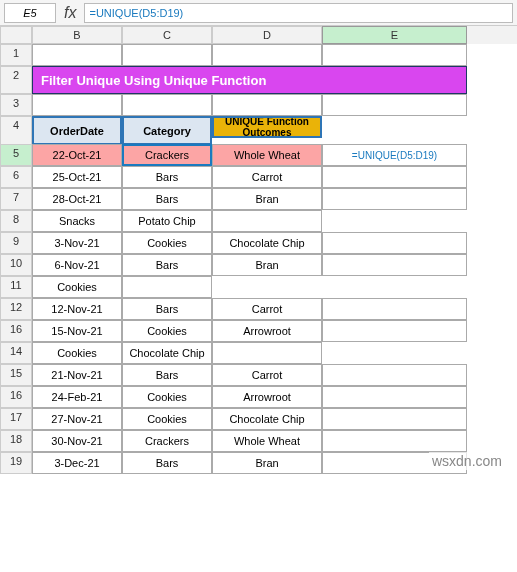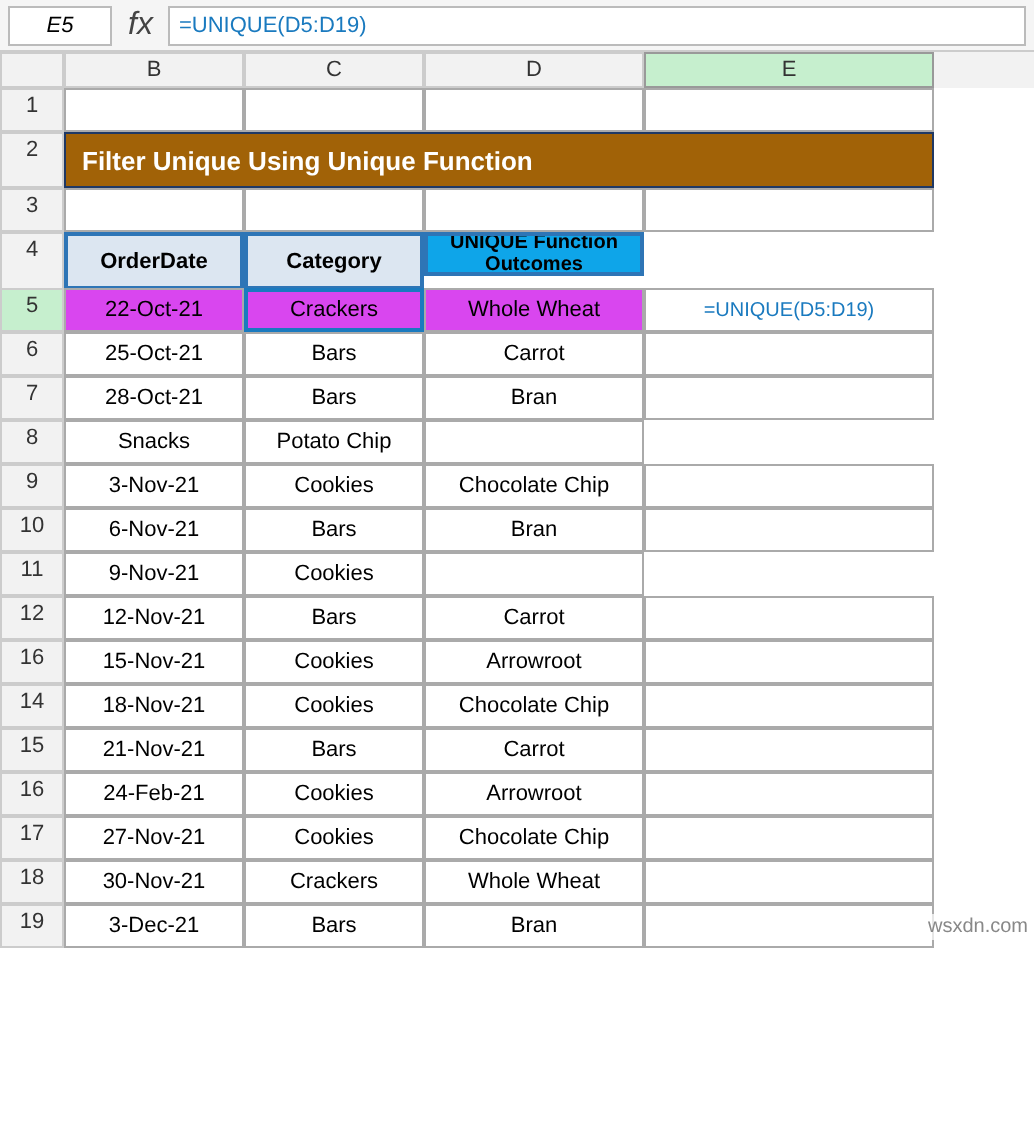--- a/index.html
+++ b/index.html
@@ -110,58 +110,58 @@
       font-weight: bold;
       text-align: center;
       justify-content: center;
       border: 2px solid #2e75b6;
       font-size: 11px;
       height: 29px;
     }
 
     
     .active-data-cell {
-      background: #d946ef;
+      background: #fca5a5;
     }
 
     
     .col-e-formula {
       color: #1a7abf;
       font-size: 10px;
       border: 2px solid #ed7d31;
     }
 
     
     .data-table-cell {
       border: 1px solid #aaa;
     }
 
     
     .watermark {
       position: absolute;
       bottom: 4px;
-      right: 0;
-      font-size: 10px;
+      right: 12px;
+      font-size: 14px;
       color: #888;
       background: rgba(255,255,255,0.7);
       padding: 1px 3px;
     }
 
     .sheet-wrapper {
       position: relative;
     }
 
     .title-row {
       display: grid;
       grid-template-columns: 32px 90px 90px 110px 145px;
       height: 28px;
     }
     .title-merged {
       grid-column: 2 / 6;
-      background: #a16207;
+      background: #d946ef;
       color: #fff;
       font-weight: bold;
       font-size: 13px;
       border: 1px solid #1f3864;
       padding: 4px 8px;
       display: flex;
       align-items: center;
     }
   </style>
 </head>
@@ -213,21 +213,21 @@
   </div>
 
   <div class="sheet-row" style="height:28px;">
     <div class="row-num">4</div>
     <div class="cell header-cell">
       <span>OrderDate</span>
     </div>
     <div class="cell header-cell">
       <span>Category</span>
     </div>
-    <div class="cell unique-header" style="flex-direction:column;text-align:center;font-weight:bold;background:#0ea5e9;border:2px solid #2e75b6;font-size:10px;padding:2px;">
+    <div class="cell unique-header" style="flex-direction:column;text-align:center;font-weight:bold;background:#eab308;border:2px solid #2e75b6;font-size:10px;padding:2px;">
       <span>UNIQUE Function</span>
       <span>Outcomes</span>
     </div>
   </div>
 
   <div class="sheet-row">
     <div class="row-num active-row">5</div>
     <div class="cell data-table-cell active-data-cell">
       <span>22-Oct-21</span>
     </div>
@@ -305,23 +305,20 @@
       </div>
     <div class="cell data-table-cell">
         <span>Bran</span>
       </div>
     <div class="cell data-table-cell"></div>
   </div>
 
   <div class="sheet-row">
     <div class="row-num">11</div>
     <div class="cell data-table-cell">
-        <span>9-Nov-21</span>
-      </div>
-    <div class="cell data-table-cell">
         <span>Cookies</span>
       </div>
     <div class="cell data-table-cell"></div>
   </div>
 
   <div class="sheet-row">
     <div class="row-num">12</div>
     <div class="cell data-table-cell">
         <span>12-Nov-21</span>
       </div>
@@ -343,23 +340,20 @@
         <span>Cookies</span>
       </div>
     <div class="cell data-table-cell">
         <span>Arrowroot</span>
       </div>
     <div class="cell data-table-cell"></div>
   </div>
 
   <div class="sheet-row">
     <div class="row-num">14</div>
-    <div class="cell data-table-cell">
-        <span>18-Nov-21</span>
-      </div>
     <div class="cell data-table-cell">
         <span>Cookies</span>
       </div>
     <div class="cell data-table-cell">
         <span>Chocolate Chip</span>
       </div>
     <div class="cell data-table-cell"></div>
   </div>
 
   <div class="sheet-row">

